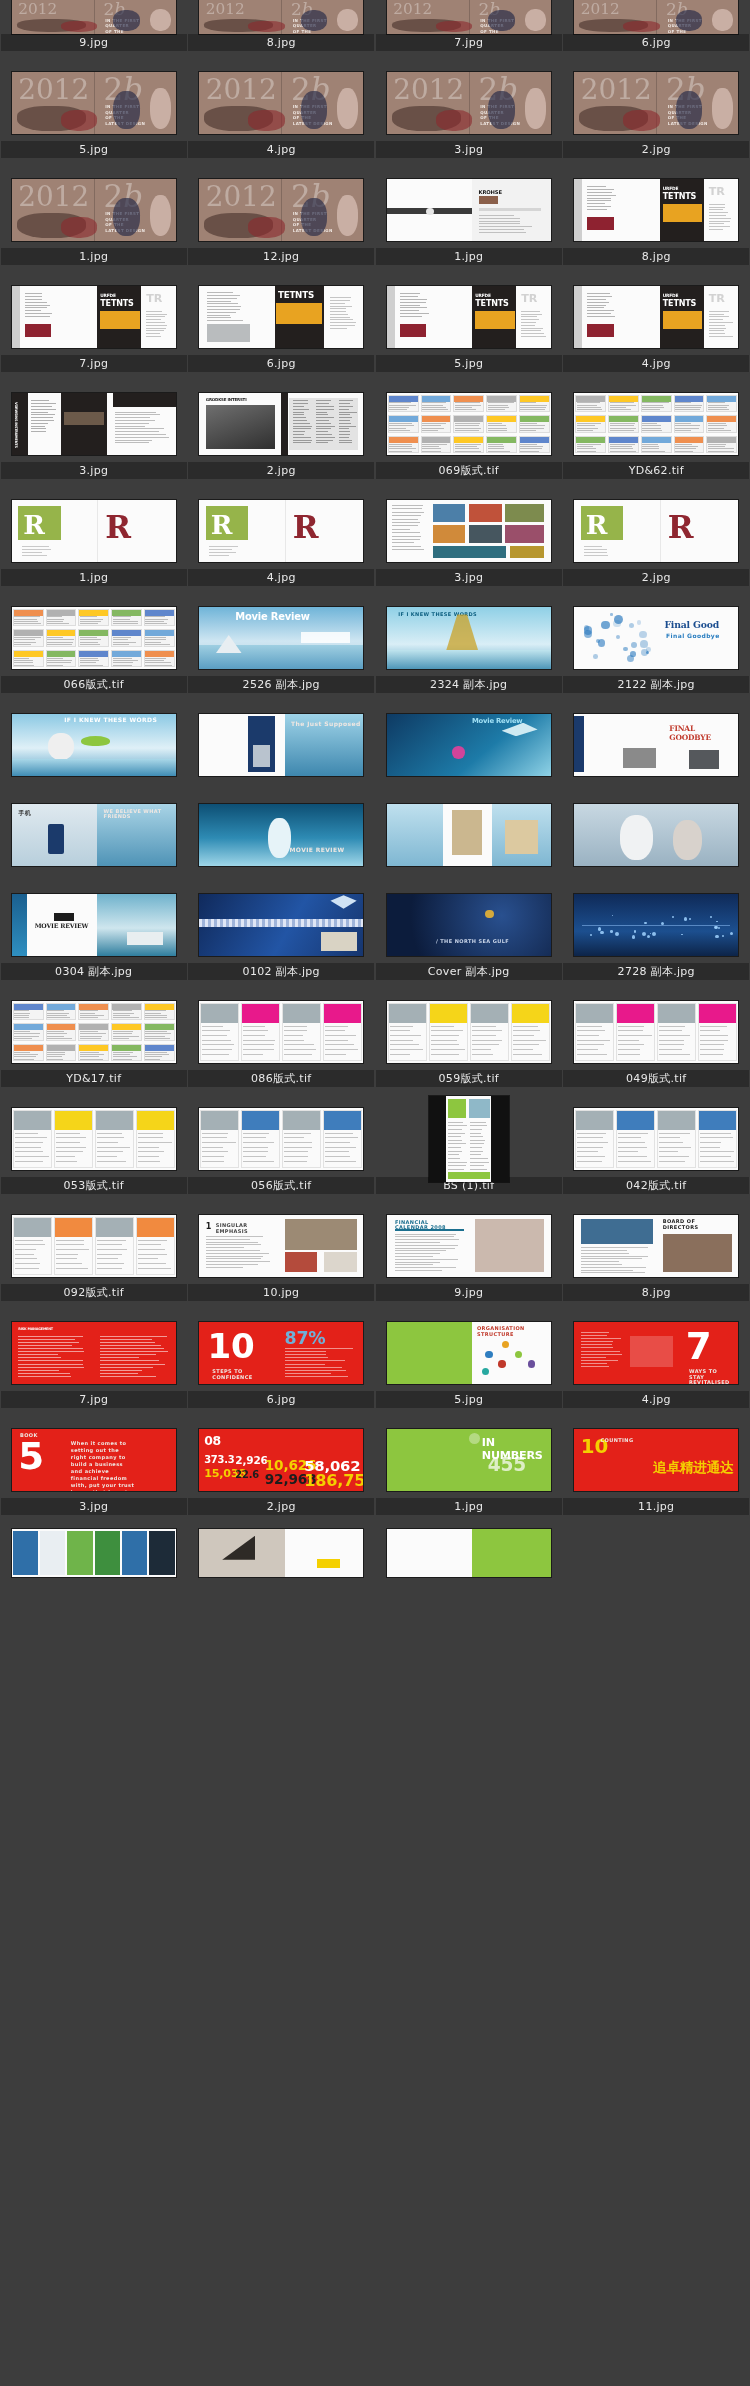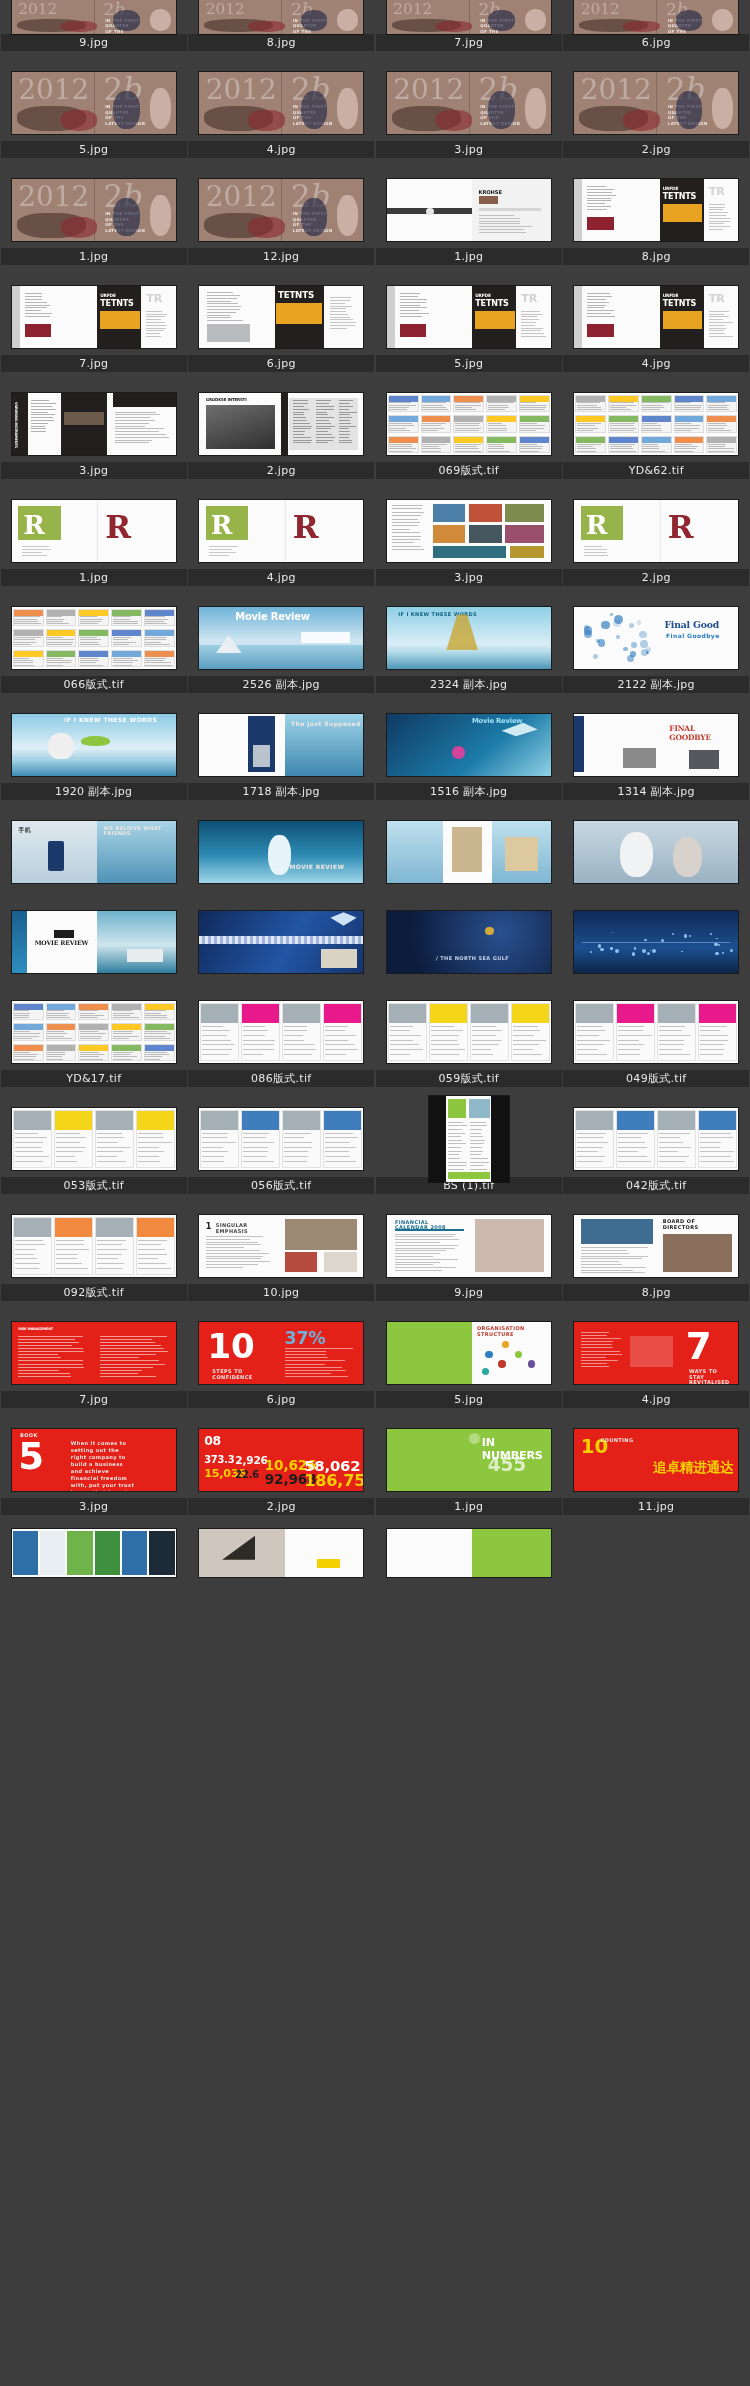--- a/index.html
+++ b/index.html
@@ -1037,34 +1037,20 @@
         <div class="cell">
           <div class="thumb" title="1314 副本.jpg" style="width: 164px; height: 62px;">
             <div class="sheet white" style="left:0;top:0;width:164px;height:62px"></div>
             <div class="sheet navy" style="left:0;top:2.48px;width:9.84px;height:55.800000000000004px"></div>
             <div class="hdrblk" style="left:95.11999999999999px;top:9.92px;font-size:7.4399999999999995px;color:#c0392b;font-family:'DejaVu Serif',serif">FINAL GOODBYE</div>
             <div class="ph" style="left:49.199999999999996px;top:34.1px;width:32.800000000000004px;height:19.84px;background:#8a8a8a"></div>
             <div class="ph" style="left:114.8px;top:35.96px;width:29.52px;height:18.599999999999998px;background:#55585c"></div>
           </div>
         </div>
       </div>
-      <div class="labels">
-        <div class="labelcell">
-          <div class="label">1920 副本.jpg</div>
-        </div>
-        <div class="labelcell">
-          <div class="label">1718 副本.jpg</div>
-        </div>
-        <div class="labelcell">
-          <div class="label">1516 副本.jpg</div>
-        </div>
-        <div class="labelcell">
-          <div class="label">1314 副本.jpg</div>
-        </div>
-      </div>
       <div class="spacer"></div>
     </div>
     <div class="row">
       <div class="thumbs" style="height: 76px; align-items: center;">
         <div class="cell">
           <div class="thumb" title="1112 副本.jpg" style="width: 164px; height: 62px;">
             <div class="sheet" style="left:0;top:0;width:85.28px;height:62px;background:linear-gradient(180deg,#dfe9ef,#b8cfdc)"></div>
             <div class="sheet" style="left:85.28px;top:0;width:78.72px;height:62px;background:linear-gradient(180deg,#a9d4e6,#4f93b6)"></div>
             <div class="ph navy" style="left:36.08px;top:19.84px;width:16.400000000000002px;height:29.759999999999998px;border-radius:2px"></div>
             <div class="capt" style="left:6.5600000000000005px;top:6.2px;color:#333;font-size:6px">手机</div>
@@ -1147,20 +1133,34 @@
             <div class="sheet" style="left:106.3772839506173px;top:39.52021604938272px;width:1.907690329218107px;height:1.907690329218107px;border-radius:50%;background:rgba(160,210,255,.85)"></div>
             <div class="sheet" style="left:35.836404320987654px;top:36.37460905349794px;width:2.7193029835390945px;height:2.7193029835390945px;border-radius:50%;background:rgba(160,210,255,.85)"></div>
             <div class="sheet" style="left:75.65385802469136px;top:38.682705761316875px;width:1.6073045267489712px;height:1.6073045267489712px;border-radius:50%;background:rgba(160,210,255,.85)"></div>
             <div class="sheet" style="left:139.7296450617284px;top:31.977839506172838px;width:2.8216949588477367px;height:2.8216949588477367px;border-radius:50%;background:rgba(160,210,255,.85)"></div>
             <div class="sheet" style="left:141.96376543209877px;top:26.59334362139918px;width:1.612474279835391px;height:1.612474279835391px;border-radius:50%;background:rgba(160,210,255,.85)"></div>
             <div class="sheet" style="left:143.85621913580246px;top:32.86255144032921px;width:2.2296424897119342px;height:2.2296424897119342px;border-radius:50%;background:rgba(160,210,255,.85)"></div>
             <div class="sheet" style="left:59.30700617283951px;top:36.3187962962963px;width:2.9231995884773663px;height:2.9231995884773663px;border-radius:50%;background:rgba(160,210,255,.85)"></div>
             <div class="sheet" style="left:97.41612654320988px;top:22.495411522633745px;width:1.9431455761316871px;height:1.9431455761316871px;border-radius:50%;background:rgba(160,210,255,.85)"></div>
             <div class="sheet" style="left:8.200000000000001px;top:31px;width:147.6px;height:1px;background:rgba(150,200,255,.5)"></div>
           </div>
+        </div>
+      </div>
+      <div class="labels">
+        <div class="labelcell">
+          <div class="label">0304 副本.jpg</div>
+        </div>
+        <div class="labelcell">
+          <div class="label">0102 副本.jpg</div>
+        </div>
+        <div class="labelcell">
+          <div class="label">Cover 副本.jpg</div>
+        </div>
+        <div class="labelcell">
+          <div class="label">2728 副本.jpg</div>
         </div>
       </div>
       <div class="spacer"></div>
     </div>
     <div class="row">
       <div class="thumbs" style="height: 76px; align-items: center;">
         <div class="cell">
           <div class="thumb" title="YD&amp;17.tif" style="width: 164px; height: 62px;">
             <div class="sheet white" style="left:0;top:0;width:164px;height:62px"></div>
             <div class="sheet" style="left:1px;top:1.5px;width:30.799999999999997px;height:17.666666666666668px;background:#f4f4f4;border:.5px solid #ddd"></div>
@@ -1728,21 +1728,21 @@
             <div class="txtline" style="left:88.56px;top:44.64px;width:52.6px;background:rgba(255,255,255,.55)"></div>
             <div class="txtline" style="left:88.56px;top:47.74px;width:41.3px;background:rgba(255,255,255,.55)"></div>
             <div class="txtline" style="left:88.56px;top:50.84px;width:38.1px;background:rgba(255,255,255,.55)"></div>
             <div class="txtline" style="left:88.56px;top:53.940000000000005px;width:56.1px;background:rgba(255,255,255,.55)"></div>
           </div>
         </div>
         <div class="cell">
           <div class="thumb" title="6.jpg" style="width: 164px; height: 62px;">
             <div class="sheet red" style="left:0;top:0;width:164px;height:62px"></div>
             <div class="hdrblk" style="left:8.200000000000001px;top:7.4399999999999995px;font-size:34.1px;line-height:1">10</div>
-            <div class="hdrblk" style="left:85.28px;top:6.2px;font-size:17.360000000000003px;color:#6fb0d8">37%</div>
+            <div class="hdrblk" style="left:85.28px;top:6.2px;font-size:17.360000000000003px;color:#6fb0d8">87%</div>
             <div class="capt" style="left:13.120000000000001px;top:47.12px;font-size:5px">STEPS TO<br>CONFIDENCE</div>
             <div class="txtline" style="left:85.28px;top:26.04px;width:68.8px;background:rgba(255,255,255,.5)"></div>
             <div class="txtline" style="left:85.28px;top:29.14px;width:41.6px;background:rgba(255,255,255,.5)"></div>
             <div class="txtline" style="left:85.28px;top:32.24px;width:41.7px;background:rgba(255,255,255,.5)"></div>
             <div class="txtline" style="left:85.28px;top:35.34px;width:43.0px;background:rgba(255,255,255,.5)"></div>
             <div class="txtline" style="left:85.28px;top:38.44px;width:60.0px;background:rgba(255,255,255,.5)"></div>
             <div class="txtline" style="left:85.28px;top:41.54px;width:40.2px;background:rgba(255,255,255,.5)"></div>
             <div class="txtline" style="left:85.28px;top:44.64px;width:57.6px;background:rgba(255,255,255,.5)"></div>
             <div class="txtline" style="left:85.28px;top:47.739999999999995px;width:61.1px;background:rgba(255,255,255,.5)"></div>
             <div class="txtline" style="left:85.28px;top:50.84px;width:46.4px;background:rgba(255,255,255,.5)"></div>

